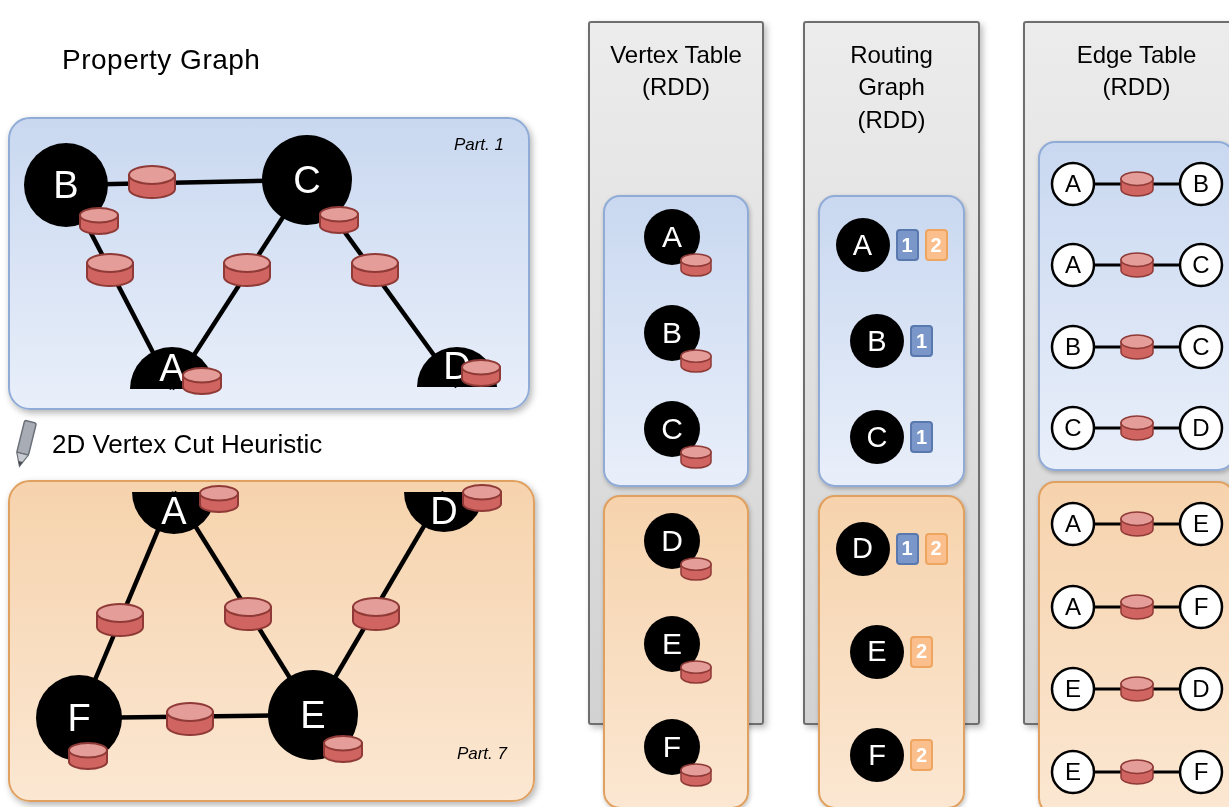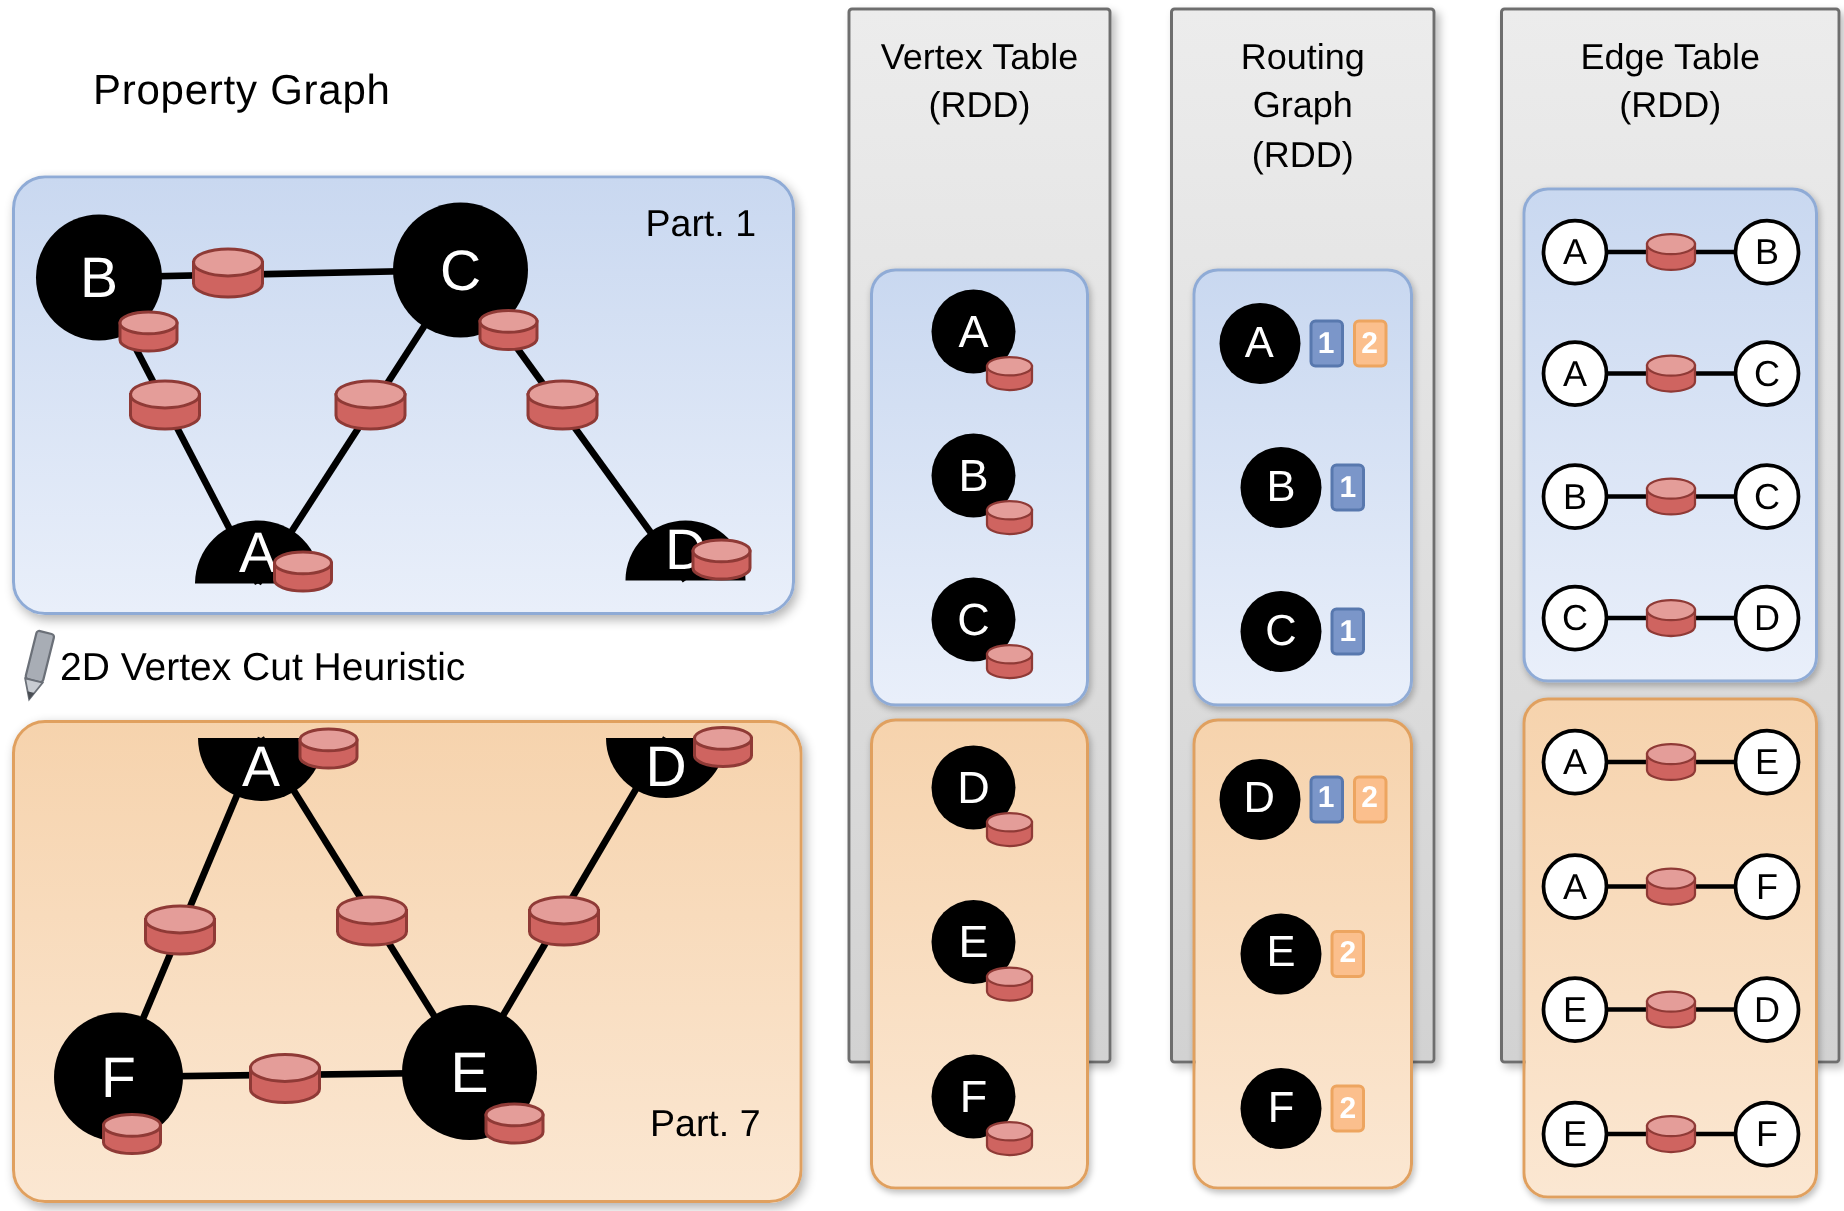--- a/index.html
+++ b/index.html
@@ -22,35 +22,36 @@
     border-color:var(--blue-border);
     background:linear-gradient(var(--blue-fill-top), var(--blue-fill-bottom));
   }
   .orange-box {
     border-color:var(--orange-border);
     background:linear-gradient(var(--orange-fill-top), var(--orange-fill-bottom));
   }
   #part1-box { left:8px; top:117px; width:522px; height:293px; }
   #part2-box { left:8px; top:480px; width:527px; height:322px; }
   #part1-box svg, #part2-box svg { position:absolute; left:0; top:0; }
-  .part-label { position:absolute; font-size:25px; }
+  .part-label { position:absolute; font-size:17px;font-style:italic; }
   #part1-label { right:24px; top:16px; }
   #part2-label { right:26px; bottom:36px; }
 
   .cut-row {
     position:absolute; left:10px; top:418px; height:52px;
-    display:flex; align-items:center; gap:0;
+    display:flex; align-items:center; gap:12px;
   }
   .cut-label { font-size:26px; }
 
   .column {
-    position:absolute; top:5px; height:704px; box-sizing:border-box;
+    position:absolute; top:21px; height:704px; box-sizing:border-box;
     border:2.5px solid var(--gray-border); border-radius:3px;
     background:linear-gradient(var(--gray-fill-top), var(--gray-fill-bottom));
     box-shadow:3px 3px 6px rgba(0,0,0,0.25);
+    margin-left:23px;
   }
   #vertex-col  { left:565px;  width:176px; }
   #routing-col { left:780px;  width:177px; }
   #edge-col    { left:1000px; width:227px; }
 
   .col-title {
     text-align:center; font-size:24px; line-height:1.35;
     margin-top:16px; white-space:pre-line;
   }
 

